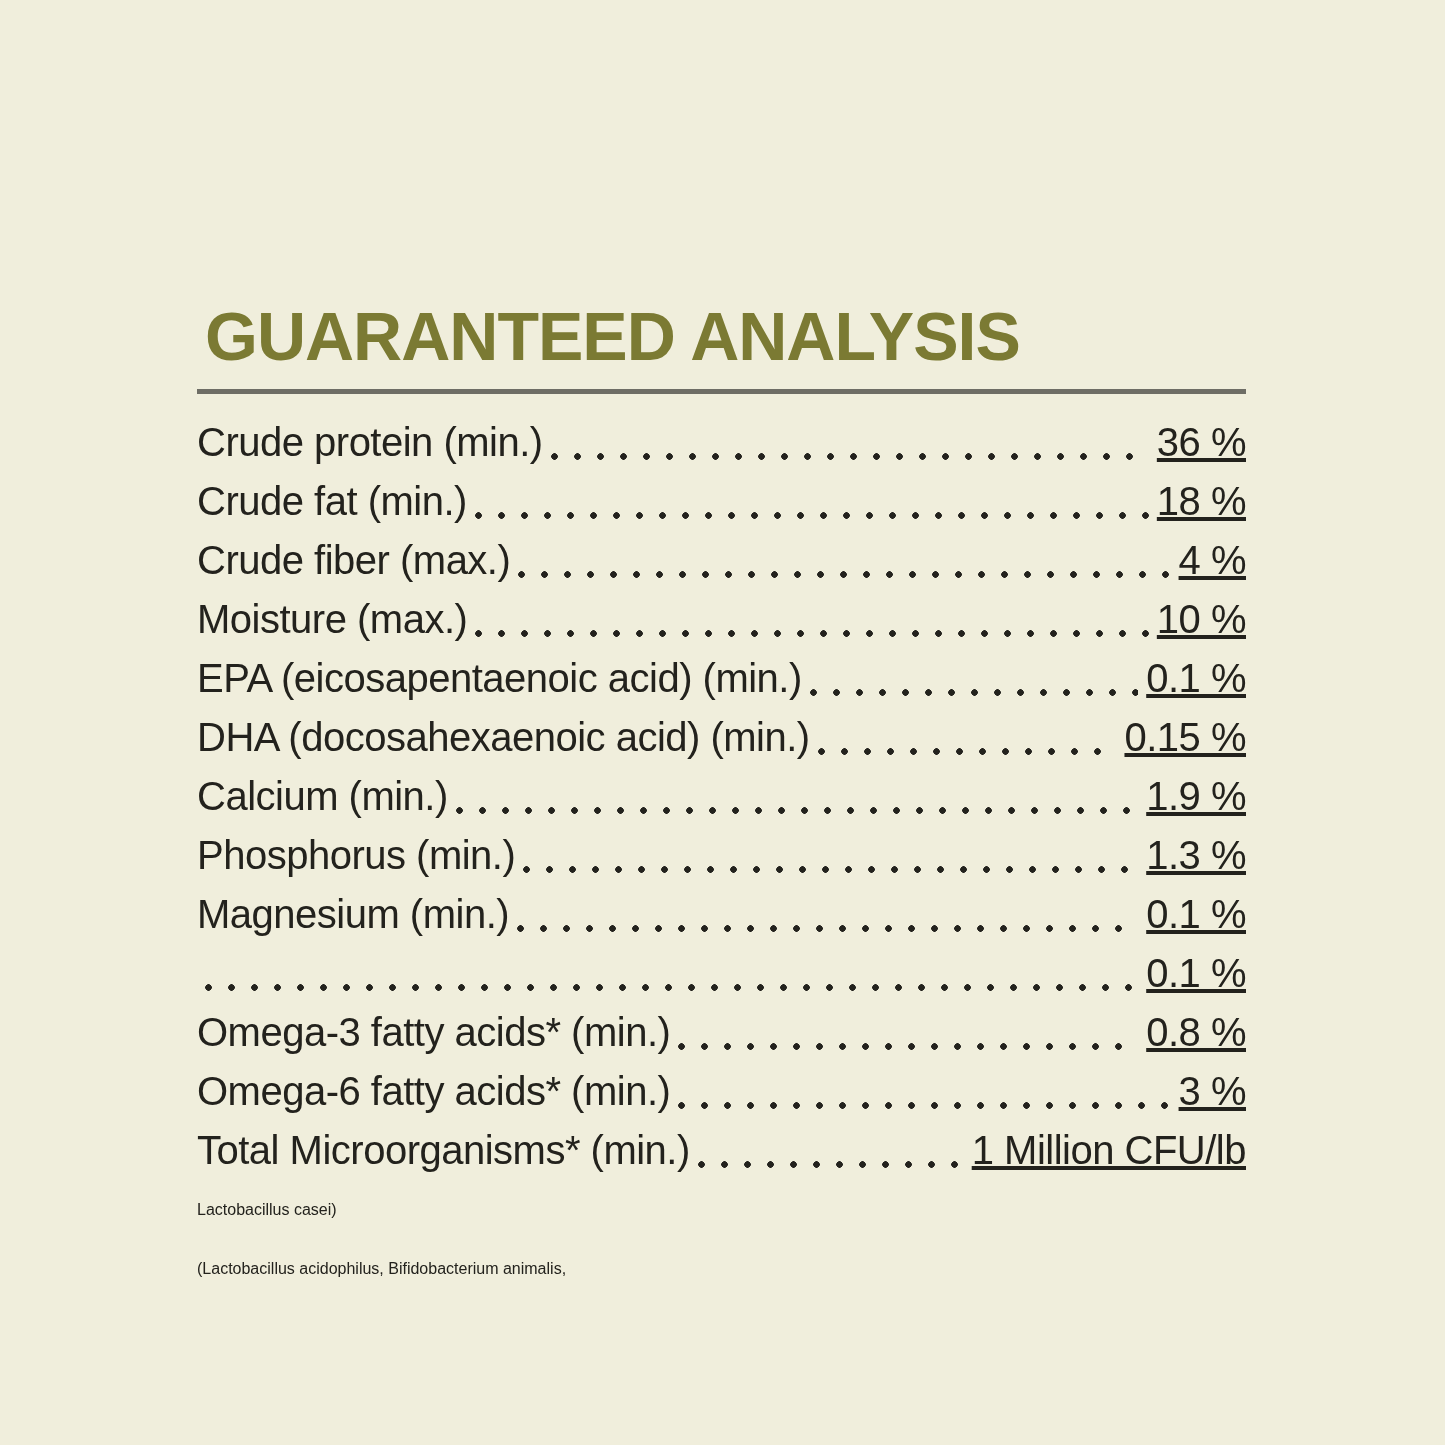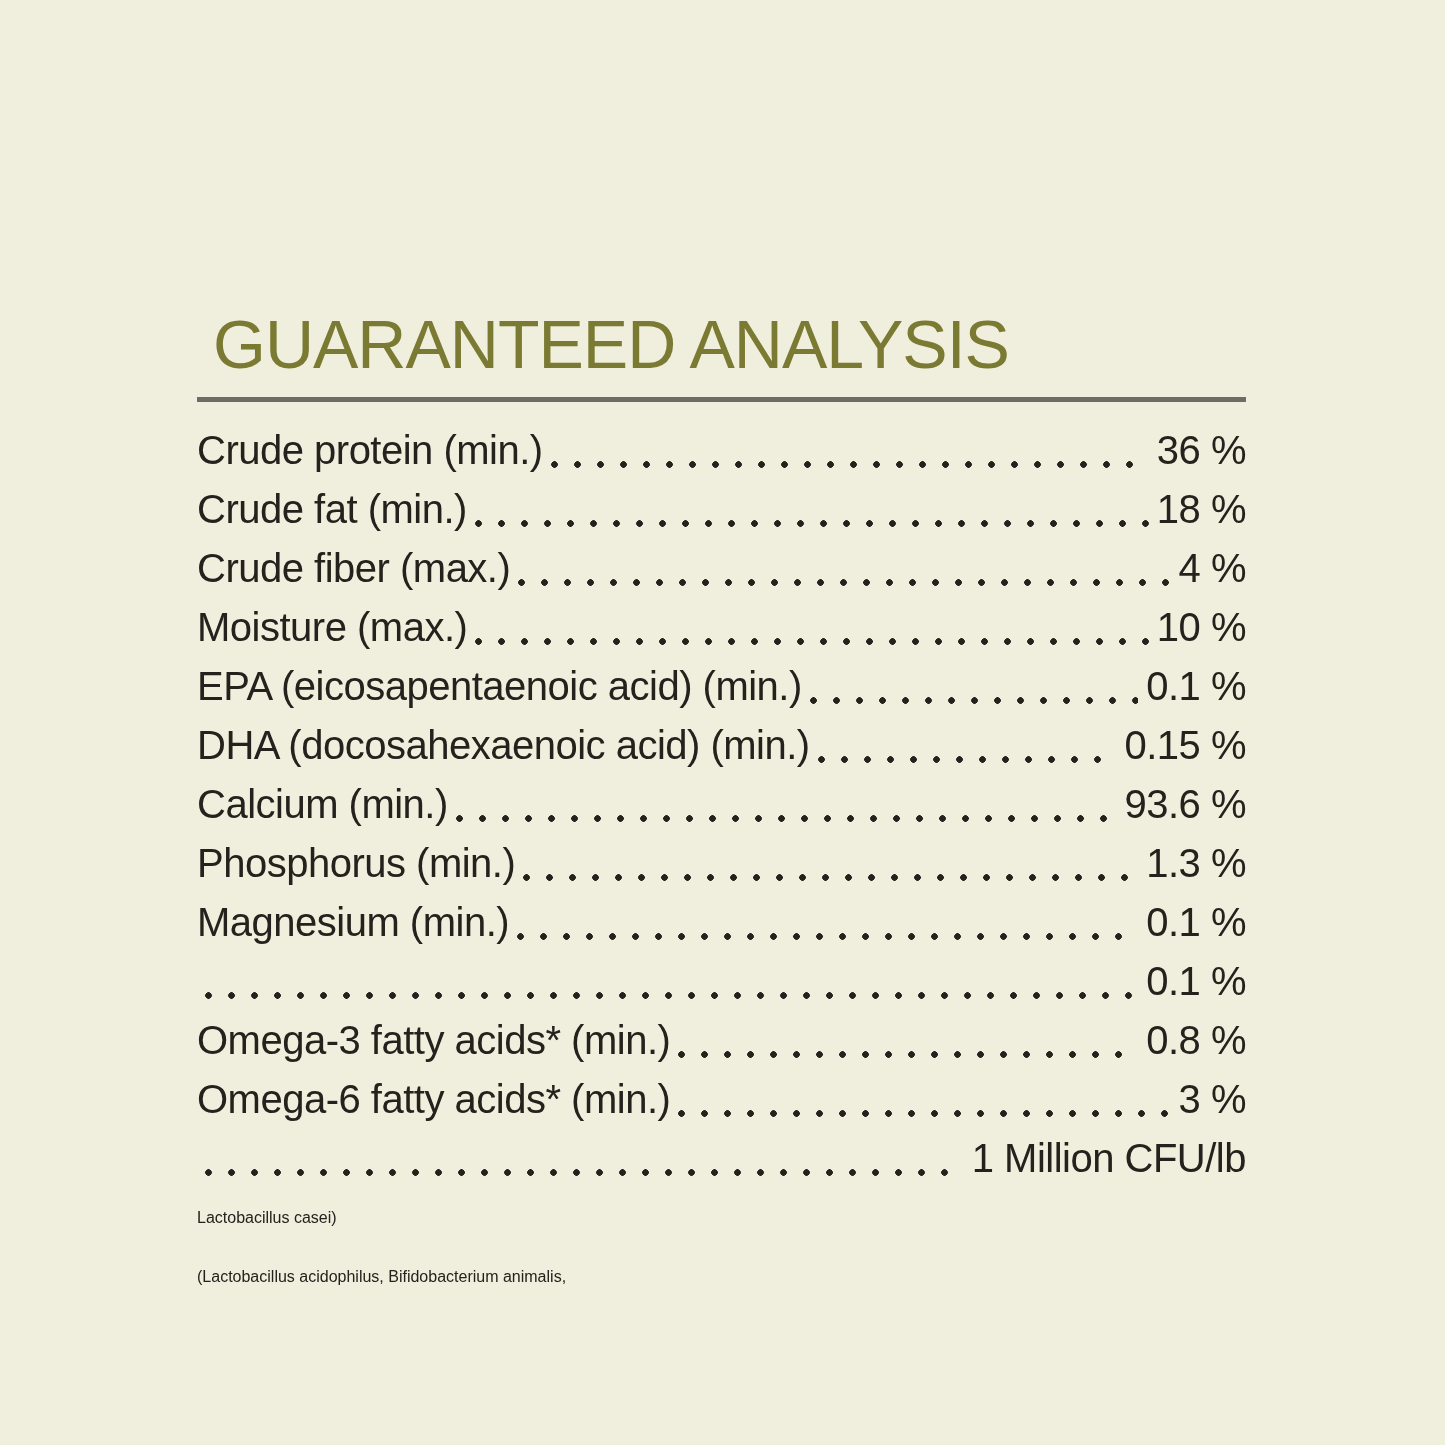--- a/index.html
+++ b/index.html
@@ -15,24 +15,24 @@
     color: #23221d;
     position: relative;
   }
   .panel {
     position: absolute;
     left: 197px;
     top: 292px;
     width: 1049px;
   }
   .title {
-    margin: 16px;
+    margin: 8px;
     font-size: 68px;
     line-height: 72px;
-    font-weight: normal;
+    font-weight: bold;
     letter-spacing: -1px;
     color: #7b7a33;
     white-space: nowrap;
   }
   .rule {
     height: 5px;
     background: #6e6d65;
     margin-top: 17px;
   }
   .rows {
@@ -44,20 +44,21 @@
   .row {
     display: flex;
     align-items: flex-start;
     height: 59px;
   }
   .nm, .val {
     white-space: pre;
   }
   .val {
     text-align: right;
+    text-decoration: underline;
   }
   .leader {
     flex: 1;
     align-self: flex-end;
     height: 7px;
     margin: 0 8px 12px 8px;
     background-image: radial-gradient(circle at 3.5px 3.5px, #23221d 3px, rgba(0,0,0,0) 3.6px);
     background-size: 23px 7px;
     background-repeat: repeat-x;
     background-position: left bottom;
@@ -107,21 +108,21 @@
 
   <div class="row">
     <span class="nm">DHA (docosahexaenoic acid) (min.)</span>
     <span class="leader"></span>
     <span class="val">0.15 %</span>
   </div>
 
   <div class="row">
     <span class="nm">Calcium (min.)</span>
     <span class="leader"></span>
-    <span class="val">93.6 %</span>
+    <span class="val">1.9 %</span>
   </div>
 
   <div class="row">
     <span class="nm">Phosphorus (min.)</span>
     <span class="leader"></span>
     <span class="val">1.3 %</span>
   </div>
 
   <div class="row">
     <span class="nm">Magnesium (min.)</span>
@@ -140,20 +141,21 @@
     <span class="val">0.8 %</span>
   </div>
 
   <div class="row">
     <span class="nm">Omega-6 fatty acids* (min.)</span>
     <span class="leader"></span>
     <span class="val">3 %</span>
   </div>
 
   <div class="row">
+    <span class="nm">Total Microorganisms* (min.)</span>
     <span class="leader"></span>
     <span class="val">1 Million CFU/lb</span>
   </div>
 </div>
   <div id="footnotes">
       <div class="footnote-line">Lactobacillus casei)</div>
       <div class="footnote-line">(Lactobacillus acidophilus, Bifidobacterium animalis,</div>
     </div>
 </div>
 

